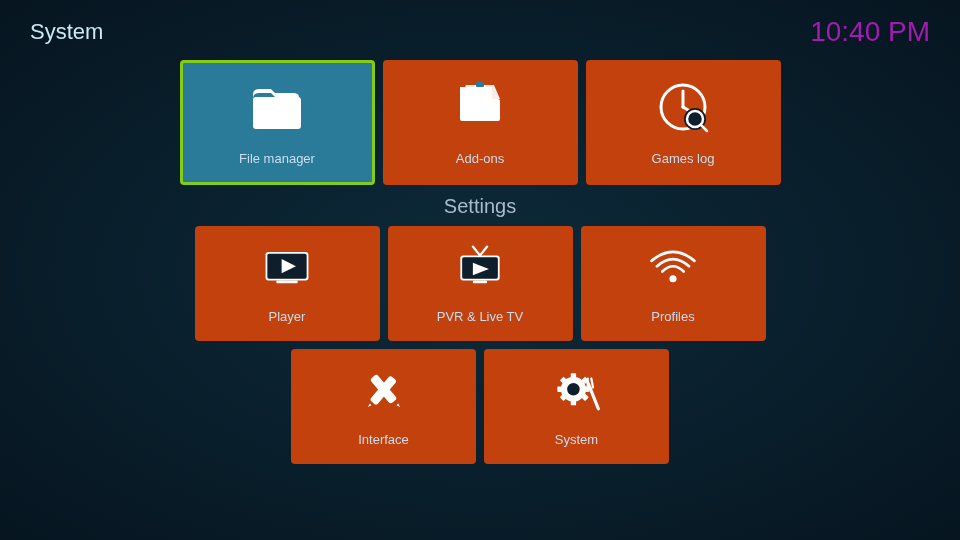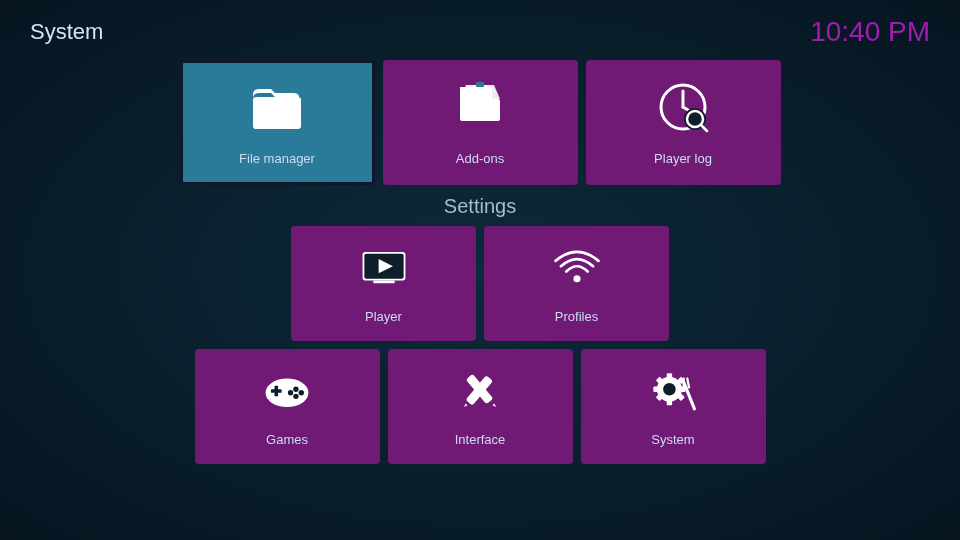--- a/index.html
+++ b/index.html
@@ -35,39 +35,39 @@
 
     .top-row {
       display: flex;
       justify-content: center;
       gap: 8px;
       padding: 0 85px;
       margin-top: 4px;
     }
 
     .tile {
-      background: #701a75;
+      background: #c2410c;
       border-radius: 4px;
       display: flex;
       flex-direction: column;
       align-items: center;
       justify-content: center;
       cursor: pointer;
       transition: background 0.2s;
       position: relative;
     }
 
     .tile-top {
       width: 195px;
       height: 125px;
     }
 
     .tile-top.selected {
       background: #2a7a9a;
-      border: 3px solid #0f172a;
+      border: 3px solid #84cc16;
     }
 
     .tile-icon {
       font-size: 48px;
       margin-bottom: 8px;
       line-height: 1;
     }
 
     .tile-icon svg {
       width: 56px;
@@ -159,21 +159,21 @@
 
         <circle cx="28" cy="28" r="22" stroke="white" stroke-width="3" fill="none"></circle>
         <line x1="28" y1="28" x2="28" y2="12" stroke="white" stroke-width="3" stroke-linecap="round"></line>
         <line x1="28" y1="28" x2="38" y2="34" stroke="white" stroke-width="3" stroke-linecap="round"></line>
 
         <circle cx="40" cy="40" r="11" fill="#0e1e2a" stroke="none"></circle>
         <circle cx="40" cy="40" r="8" stroke="white" stroke-width="2.5" fill="none"></circle>
         <line x1="46" y1="46" x2="52" y2="52" stroke="white" stroke-width="2.5" stroke-linecap="round"></line>
       </svg>
     </div>
-    <span class="tile-label">Player log</span>
+    <span class="tile-label">Games log</span>
   </div>
 
 </div>
 
 <div class="settings-section">
   <div class="settings-title">Settings</div>
 
   <div class="settings-grid">
 
     <div class="tile tile-settings">
@@ -182,55 +182,55 @@
           <rect x="4" y="10" width="48" height="32" rx="3" fill="white"></rect>
           <rect x="6" y="12" width="44" height="28" rx="2" fill="#0e1e2a"></rect>
           <polygon points="22,18 22,34 38,26" fill="white"></polygon>
           <rect x="16" y="42" width="24" height="3" rx="1" fill="white"></rect>
         </svg>
       </div>
       <span class="tile-label">Player</span>
     </div>
 
 
+    <div class="tile tile-settings">
+      <div class="tile-icon">
+        <svg viewBox="0 0 56 56" xmlns="http://www.w3.org/2000/svg">
+
+          <rect x="6" y="14" width="44" height="28" rx="3" fill="white"></rect>
+          <rect x="8" y="16" width="40" height="24" rx="2" fill="#0e1e2a"></rect>
+
+          <line x1="28" y1="14" x2="20" y2="4" stroke="white" stroke-width="2.5" stroke-linecap="round"></line>
+          <line x1="28" y1="14" x2="36" y2="4" stroke="white" stroke-width="2.5" stroke-linecap="round"></line>
+
+          <polygon points="20,22 20,36 38,29" fill="white"></polygon>
+
+          <rect x="20" y="42" width="16" height="3" rx="1" fill="white"></rect>
+        </svg>
+      </div>
+      <span class="tile-label">PVR &amp; Live TV</span>
+    </div>
 
     <div class="tile tile-settings">
       <div class="tile-icon">
         <svg viewBox="0 0 56 56" xmlns="http://www.w3.org/2000/svg">
 
           <circle cx="28" cy="40" r="4" fill="white"></circle>
           <path d="M16 32 Q28 20 40 32" stroke="white" stroke-width="3" fill="none" stroke-linecap="round"></path>
           <path d="M10 26 Q28 10 46 26" stroke="white" stroke-width="3" fill="none" stroke-linecap="round"></path>
           <path d="M4 20 Q28 0 52 20" stroke="white" stroke-width="3" fill="none" stroke-linecap="round"></path>
         </svg>
       </div>
       <span class="tile-label">Profiles</span>
     </div>
 
   </div>
 
   <div class="settings-grid settings-row2">
 
-    <div class="tile tile-settings">
-      <div class="tile-icon">
-        <svg viewBox="0 0 56 56" xmlns="http://www.w3.org/2000/svg">
-
-          <ellipse cx="28" cy="30" rx="24" ry="16" fill="white"></ellipse>
-
-          <rect x="10" y="26" width="12" height="4" rx="1" fill="#0e1e2a"></rect>
-          <rect x="14" y="22" width="4" height="12" rx="1" fill="#0e1e2a"></rect>
-
-          <circle cx="38" cy="26" r="3" fill="#0e1e2a"></circle>
-          <circle cx="44" cy="30" r="3" fill="#0e1e2a"></circle>
-          <circle cx="38" cy="34" r="3" fill="#0e1e2a"></circle>
-          <circle cx="32" cy="30" r="3" fill="#0e1e2a"></circle>
-        </svg>
-      </div>
-      <span class="tile-label">Games</span>
-    </div>
 
     <div class="tile tile-settings">
       <div class="tile-icon">
         <svg viewBox="0 0 56 56" xmlns="http://www.w3.org/2000/svg">
 
           <rect x="24" y="8" width="10" height="36" rx="3" fill="white" transform="rotate(-40 28 28)"></rect>
           <polygon points="14,44 10,46 12,42" fill="white"></polygon>
           <rect x="22" y="10" width="10" height="36" rx="3" fill="white" transform="rotate(40 28 28)"></rect>
           <polygon points="42,44 46,46 44,42" fill="white"></polygon>
         </svg>

